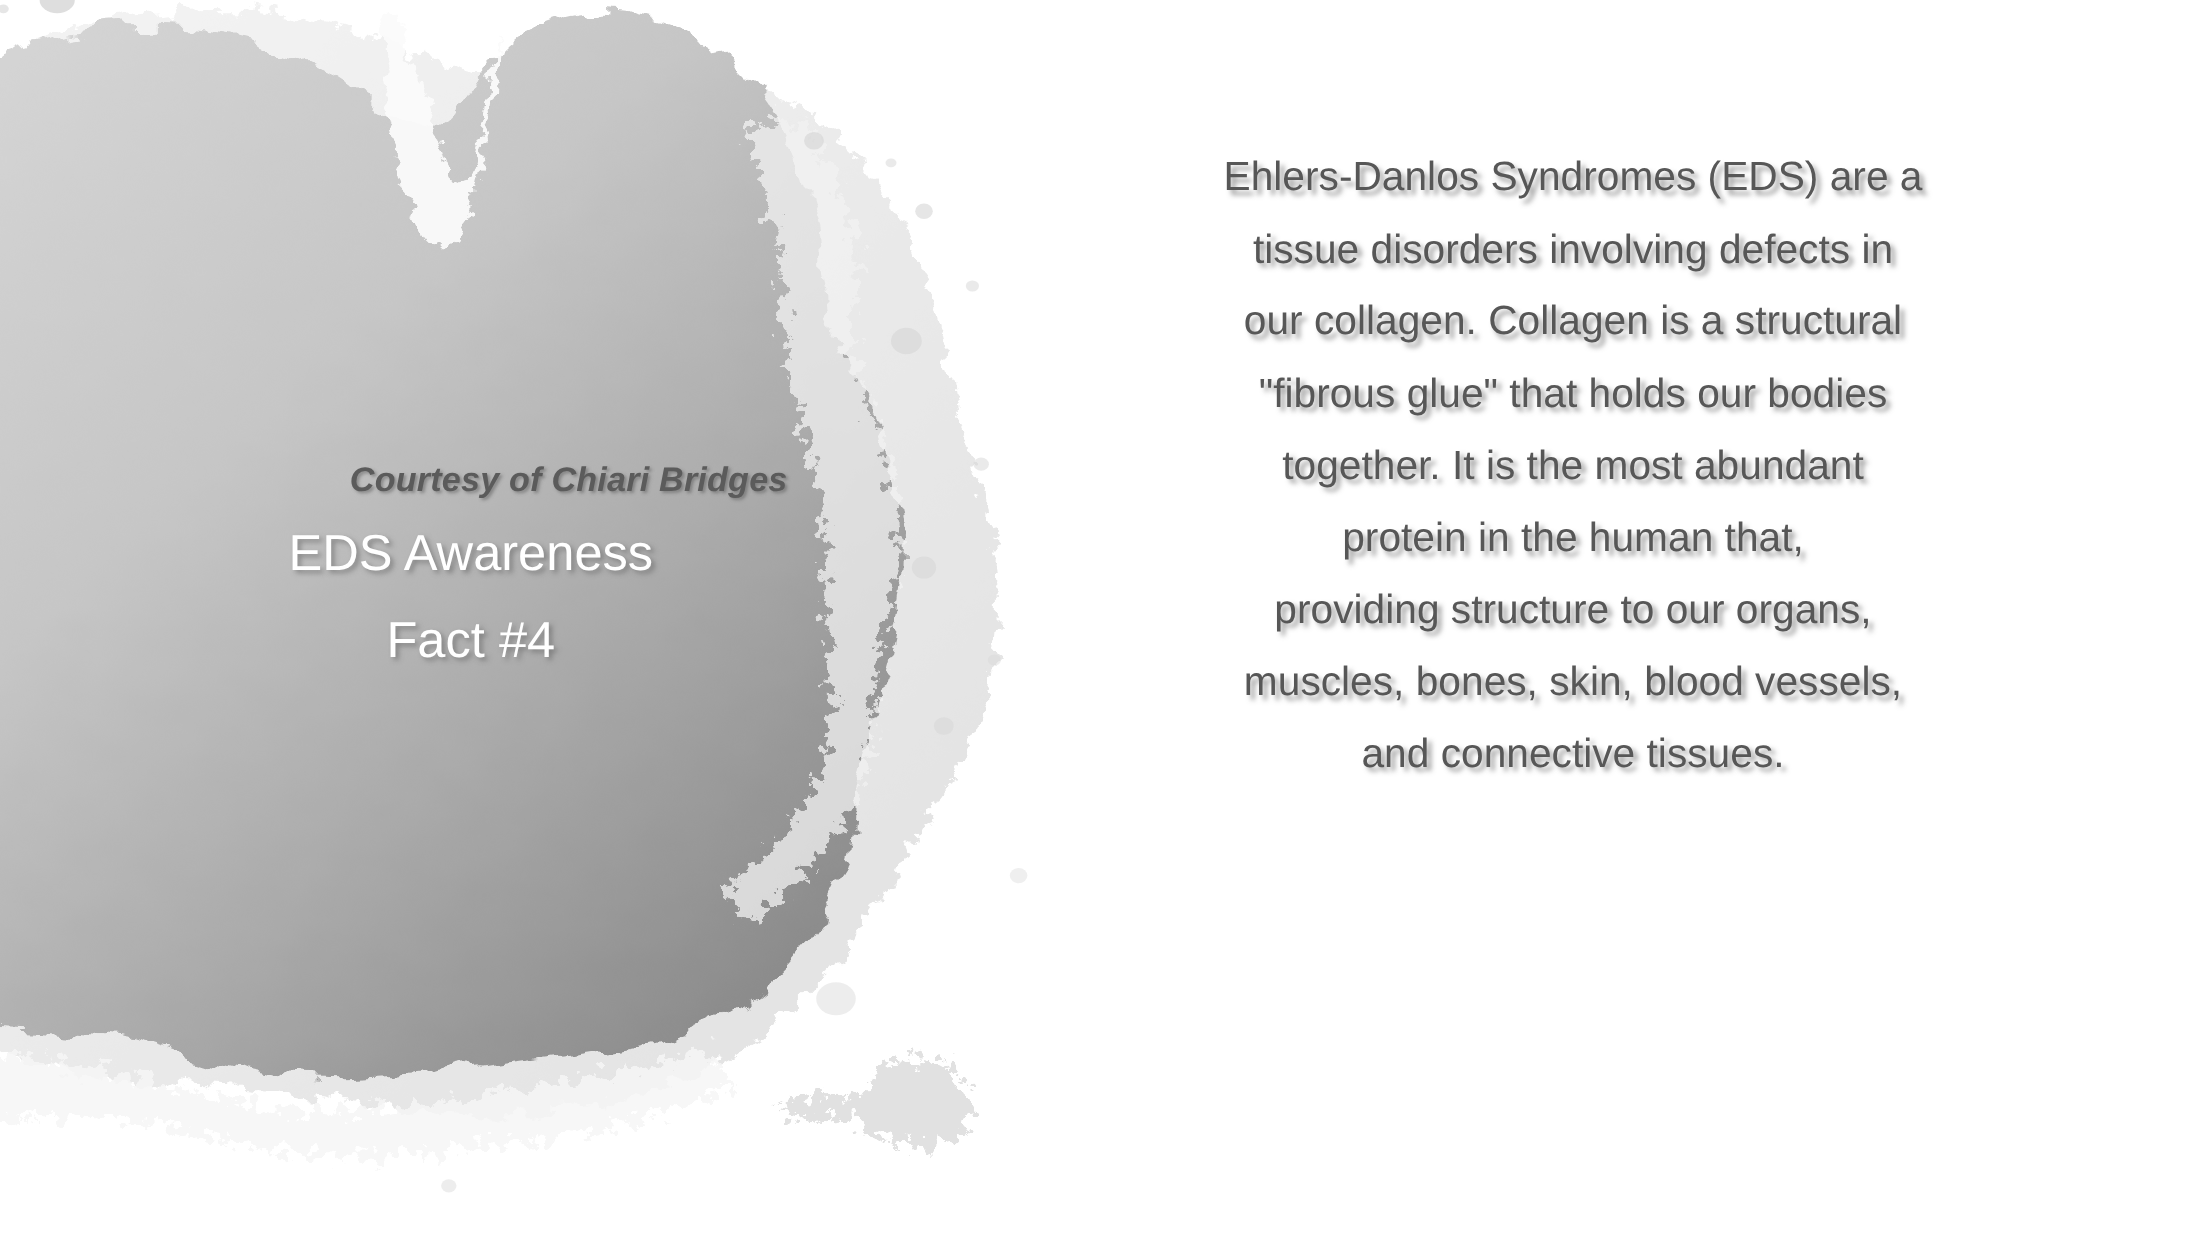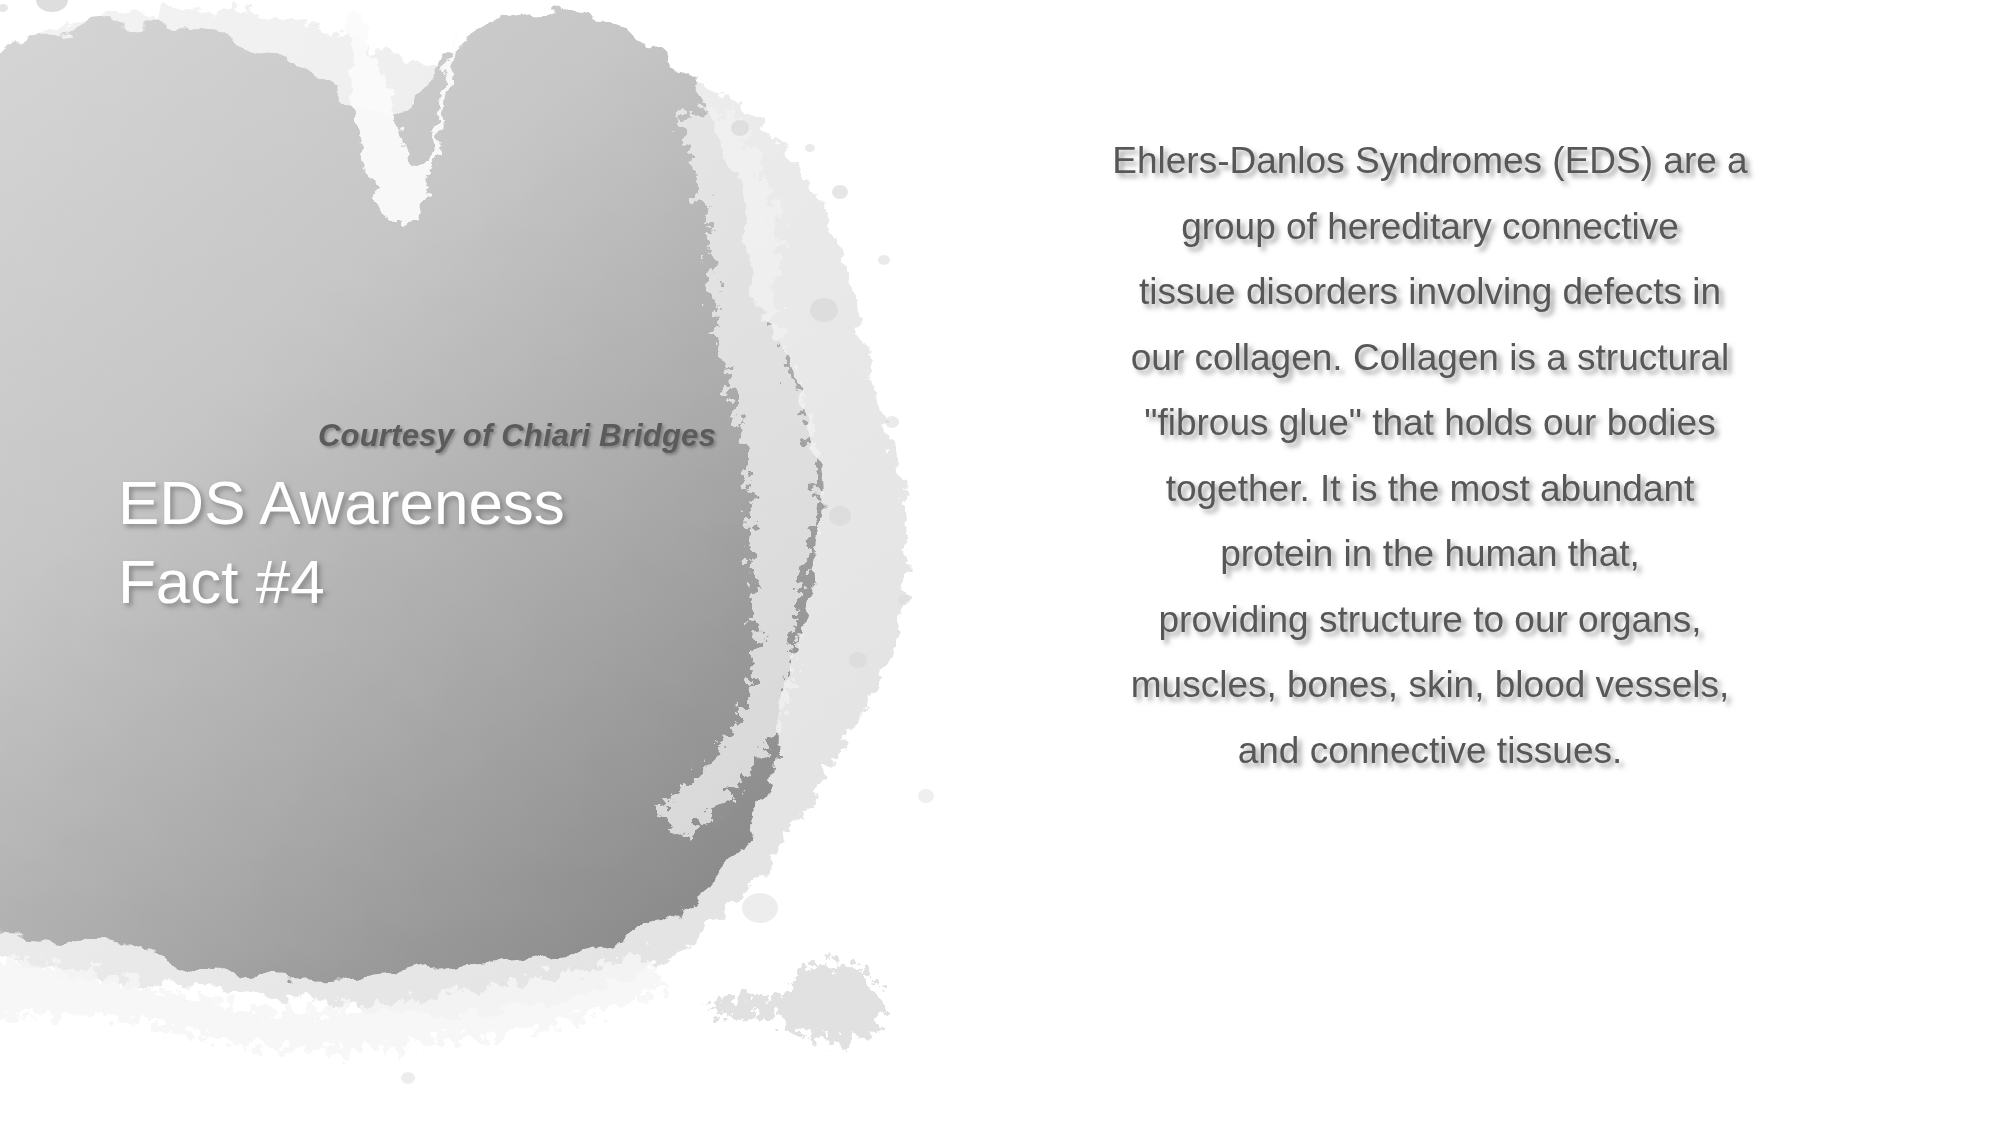--- a/index.html
+++ b/index.html
@@ -28,20 +28,21 @@
     width:1080px;
     height:1200px;
     pointer-events:none;
   }
   #blob-art svg { display:block; width:100%; height:100%; }
 
   
   .left-text {
     position:absolute;
     z-index:5;
+    text-align:center;
   }
 
   #courtesy-line {
     left:318px;
     top:418px;
     font-style:italic;
     font-weight:bold;
     font-size:31px;
     letter-spacing:0.2px;
     color:#5b5b5b;
@@ -49,21 +50,21 @@
     white-space:nowrap;
   }
 
   #title-block {
     left:118px;
     top:463px;
     width:620px;
   }
   #title-block .title-line {
     display:block;
-    font-size:62px;
+    font-size:46px;
     line-height:79px;
     font-weight:400;
     color:#ffffff;
     text-shadow:3px 3px 5px rgba(90,90,90,0.55);
     white-space:nowrap;
   }
 
   
   #fact-body {
     position:absolute;
@@ -221,21 +222,20 @@
 
   <div class="left-text" id="courtesy-line">Courtesy of Chiari Bridges</div>
 
   <div class="left-text" id="title-block">
     <span class="title-line">EDS Awareness</span>
     <span class="title-line">Fact #4</span>
   </div>
 
   <div id="fact-body">
     <span class="bline">Ehlers-Danlos Syndromes (EDS) are a</span>
-    <span class="bline">group of hereditary connective</span>
     <span class="bline">tissue disorders involving defects in</span>
     <span class="bline">our collagen. Collagen is a structural</span>
     <span class="bline">"fibrous glue" that holds our bodies</span>
     <span class="bline">together. It is the most abundant</span>
     <span class="bline">protein in the human that,</span>
     <span class="bline">providing structure to our organs,</span>
     <span class="bline">muscles, bones, skin, blood vessels,</span>
     <span class="bline">and connective tissues.</span>
   </div>
 

